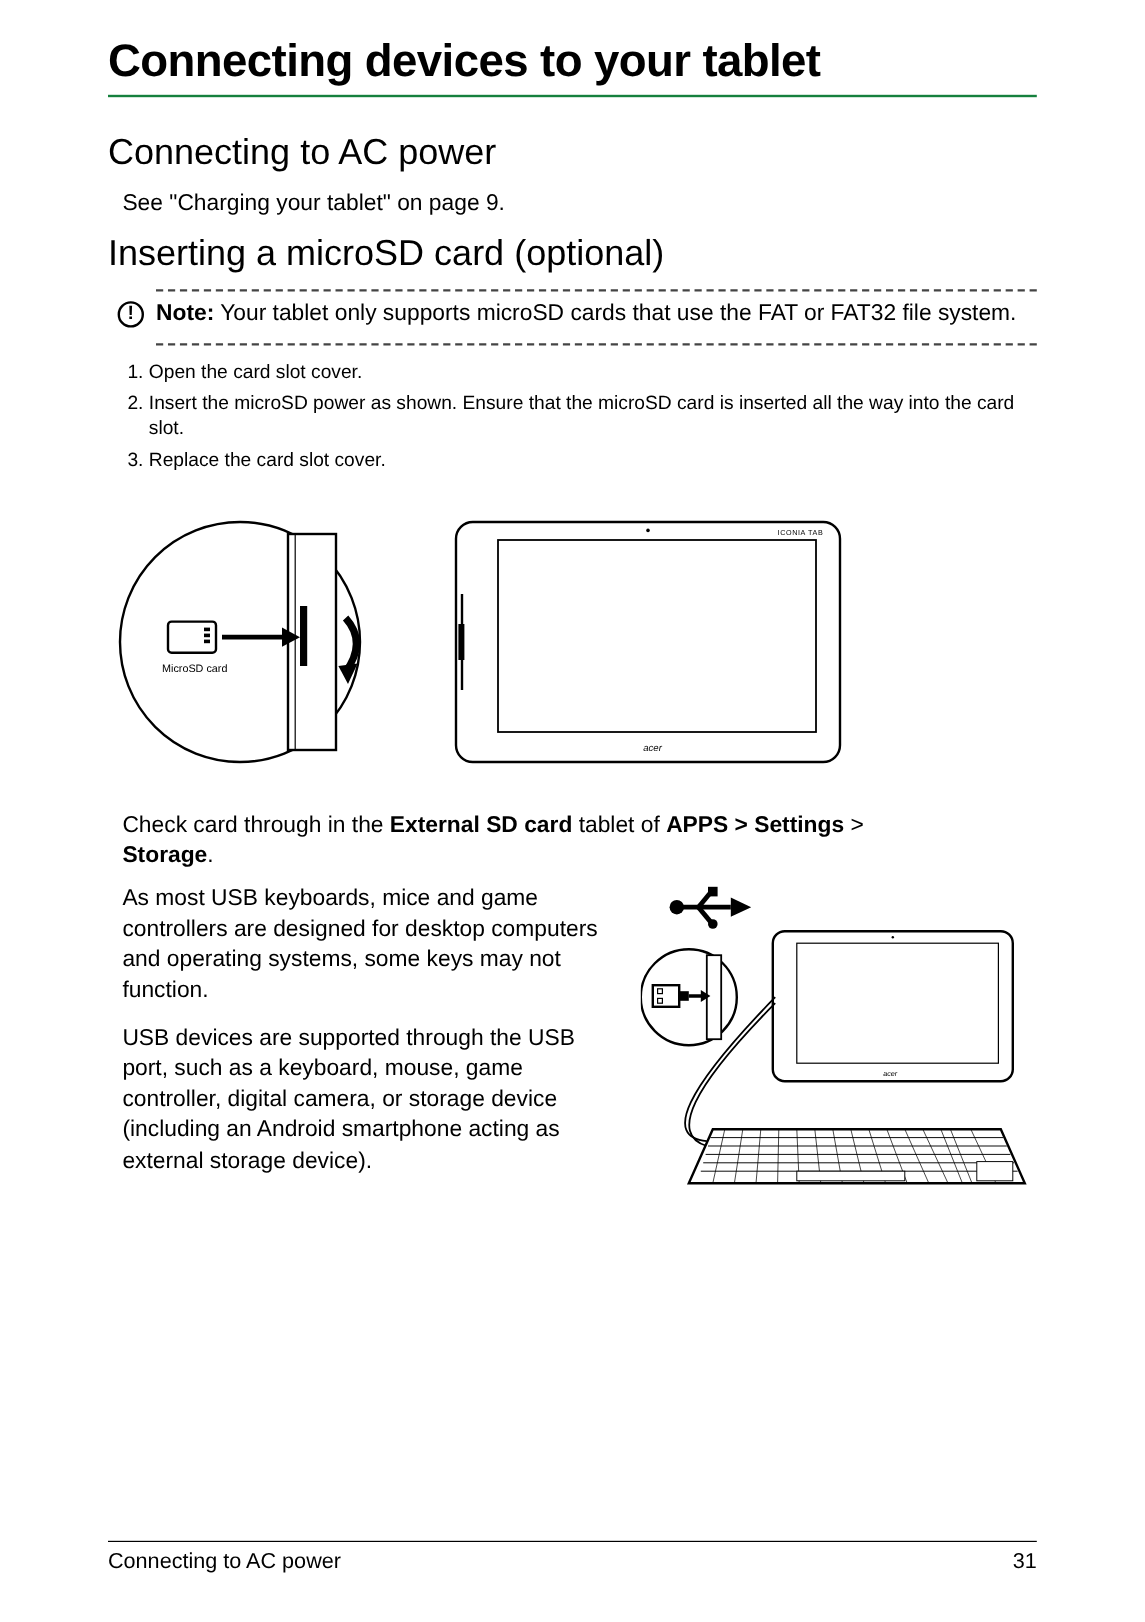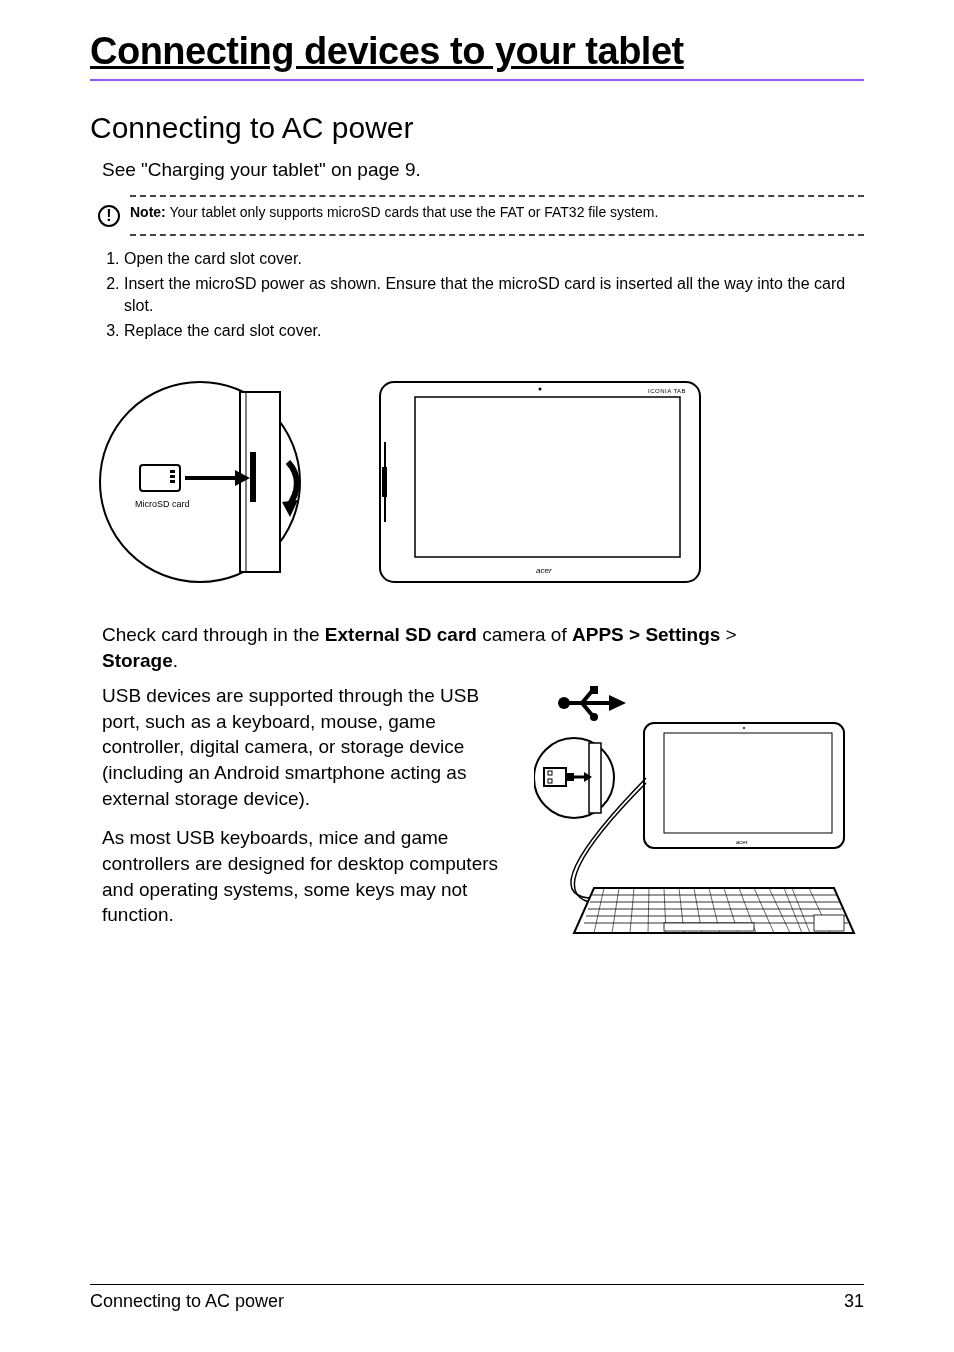--- a/index.html
+++ b/index.html
@@ -10,25 +10,24 @@
     background: #fff;
     color: #000;
     position: relative;
   }
   .page {
     padding: 30px 90px 0 90px;
   }
   h1 {
     font-size: 38px;
     font-weight: bold;
-    border-bottom: 2px solid #8b5cf6;
+    border-bottom: 2px solid #15803d;
     padding-bottom: 6px;
     margin-bottom: 30px;
     letter-spacing: -0.5px;
-    text-decoration: underline;
   }
   h2 {
     font-size: 30px;
     font-weight: normal;
     margin-top: 12px;
     margin-bottom: 12px;
   }
   p {
     font-size: 19px;
     line-height: 1.35;
@@ -56,21 +55,21 @@
   .note-dashes {
     border-top: 2px dashed #444;
     margin-left: 30px;
   }
   .note-dashes-bottom {
     border-top: 2px dashed #444;
     margin-left: 30px;
     margin-top: 6px;
   }
   .note-text {
-    font-size: 14px;
+    font-size: 19px;
     line-height: 1.35;
     margin-left: 30px;
     padding: 6px 0;
   }
   ol {
     margin-left: 12px;
     padding-left: 22px;
     font-size: 16px;
     line-height: 1.35;
   }
@@ -116,20 +115,21 @@
 </style>
 </head>
 <body>
 
 <div class="page">
   <h1>Connecting devices to your tablet</h1>
 
   <h2>Connecting to AC power</h2>
   <p>See "Charging your tablet" on page 9.</p>
 
+  <h2>Inserting a microSD card (optional)</h2>
 
   <div class="note-block">
     <div class="note-icon">!</div>
     <div class="note-dashes"></div>
     <div class="note-text">
       <b>Note:</b><span> Your tablet only supports microSD cards that use the FAT or FAT32 file system.</span>
     </div>
     <div class="note-dashes-bottom"></div>
   </div>
 
@@ -170,28 +170,28 @@
       <circle cx="170" cy="17" r="1.5" fill="#000"></circle>
       <text x="278" y="21" class="iconia-label">ICONIA TAB</text>
       <text x="166" y="201" class="acer-label">acer</text>
 
       <line x1="15" y1="70" x2="15" y2="150" stroke="#000" stroke-width="2"></line>
       <rect x="12" y="95" width="5" height="30" fill="#000"></rect>
     </svg>
   </div>
 
   <div class="check-text">
-    <span>Check card through in the </span><b>External SD card</b><span> camera of </span><b>APPS &gt; Settings</b><span> &gt; </span><br><b>Storage</b><span>.</span>
+    <span>Check card through in the </span><b>External SD card</b><span> tablet of </span><b>APPS &gt; Settings</b><span> &gt; </span><br><b>Storage</b><span>.</span>
   </div>
 
 
   <div class="two-col">
     <div class="col-text">
+      <p>As most USB keyboards, mice and game controllers are designed for desktop computers and operating systems, some keys may not function.</p>
       <p>USB devices are supported through the USB port, such as a keyboard, mouse, game controller, digital camera, or storage device (including an Android smartphone acting as external storage device).</p>
-      <p>As most USB keyboards, mice and game controllers are designed for desktop computers and operating systems, some keys may not function.</p>
     </div>
     <div class="col-fig">
       <svg width="330" height="270" viewBox="0 0 330 270">
 
         <circle cx="30" cy="20" r="6" fill="#000"></circle>
         <line x1="30" y1="20" x2="75" y2="20" stroke="#000" stroke-width="4"></line>
         <polygon points="75,12 92,20 75,28" fill="#000"></polygon>
         <line x1="48" y1="20" x2="58" y2="8" stroke="#000" stroke-width="4"></line>
         <rect x="56" y="3" width="8" height="8" fill="#000"></rect>
         <line x1="48" y1="20" x2="58" y2="32" stroke="#000" stroke-width="4"></line>

